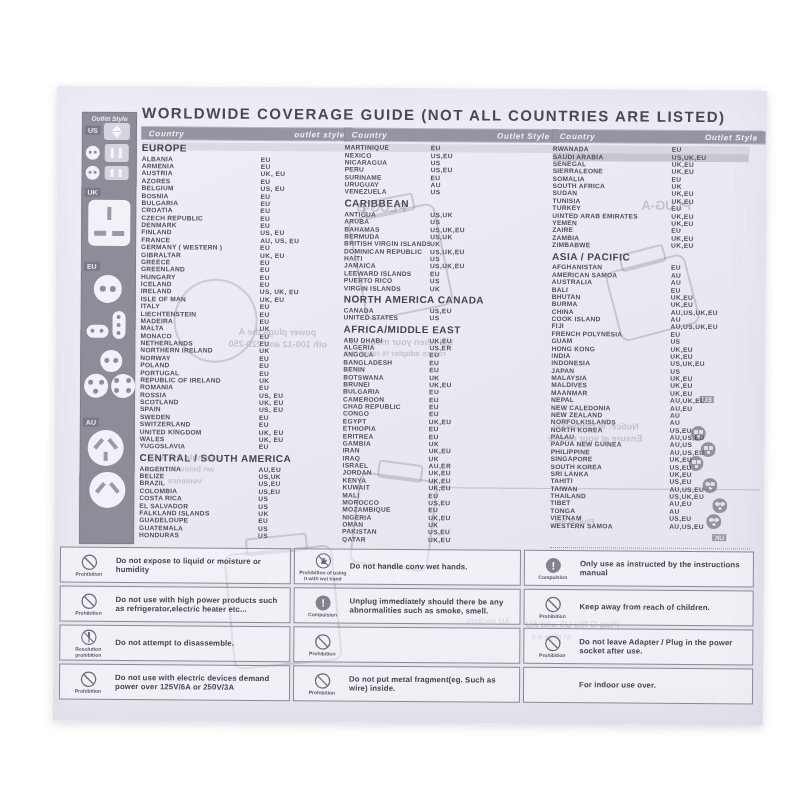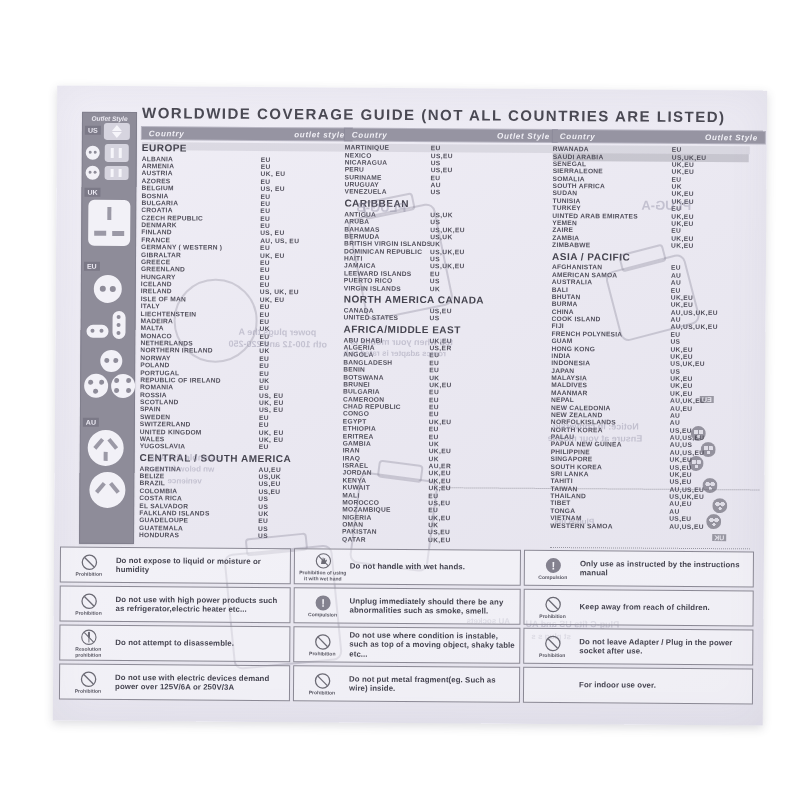--- a/index.html
+++ b/index.html
@@ -846,41 +846,40 @@
       </div>
       <div class="warn">
         <div class="ic">
           <svg width="19" height="19" viewBox="0 0 24 24">
             <circle cx="12" cy="12" r="9" fill="none" stroke="#6b6a74" stroke-width="1.4"></circle>
             <path d="M9 16 l0.8-5 0.9 0.4 0.4-3.6 1 0.2 0.3 3 0.9-2.8 1 0.3-0.4 3.4 1.8-1.6 0.8 0.9-2 4.8 z" fill="#6b6a74"></path>
             <line x1="6" y1="6" x2="18" y2="18" stroke="#6b6a74" stroke-width="1.4"></line>
           </svg>
           <div class="lbl">Prohibition of using it with wet hand</div>
         </div>
-        <div class="tx">Do not handle with wet hands.</div>
+        <div class="tx">Do not handle conv wet hands.</div>
       </div>
       <div class="warn">
         <div class="ic">
           <svg width="19" height="19" viewBox="0 0 24 24">
             <circle cx="12" cy="12" r="9.5" fill="#84828f"></circle>
             <text x="12" y="17" text-anchor="middle" font-size="14" font-weight="bold" fill="#f4f3f8" font-family="Liberation Sans, sans-serif">!</text>
           </svg>
           <div class="lbl">Compulsion</div>
         </div>
         <div class="tx">Unplug immediately should there be any abnormalities such as smoke, smell.</div>
       </div>
       <div class="warn">
         <div class="ic">
           <svg width="19" height="19" viewBox="0 0 24 24">
             <circle cx="12" cy="12" r="9" fill="none" stroke="#6b6a74" stroke-width="1.6"></circle>
             <line x1="6" y1="6" x2="18" y2="18" stroke="#6b6a74" stroke-width="1.6"></line>
           </svg>
           <div class="lbl">Prohibition</div>
         </div>
-        <div class="tx">Do not use where condition is instable, such as top of a moving object, shaky table etc...</div>
       </div>
       <div class="warn">
         <div class="ic">
           <svg width="19" height="19" viewBox="0 0 24 24">
             <circle cx="12" cy="12" r="9" fill="none" stroke="#6b6a74" stroke-width="1.6"></circle>
             <line x1="6" y1="6" x2="18" y2="18" stroke="#6b6a74" stroke-width="1.6"></line>
           </svg>
           <div class="lbl">Prohibition</div>
         </div>
         <div class="tx">Do not put metal fragment(eg. Such as wire) inside.</div>

